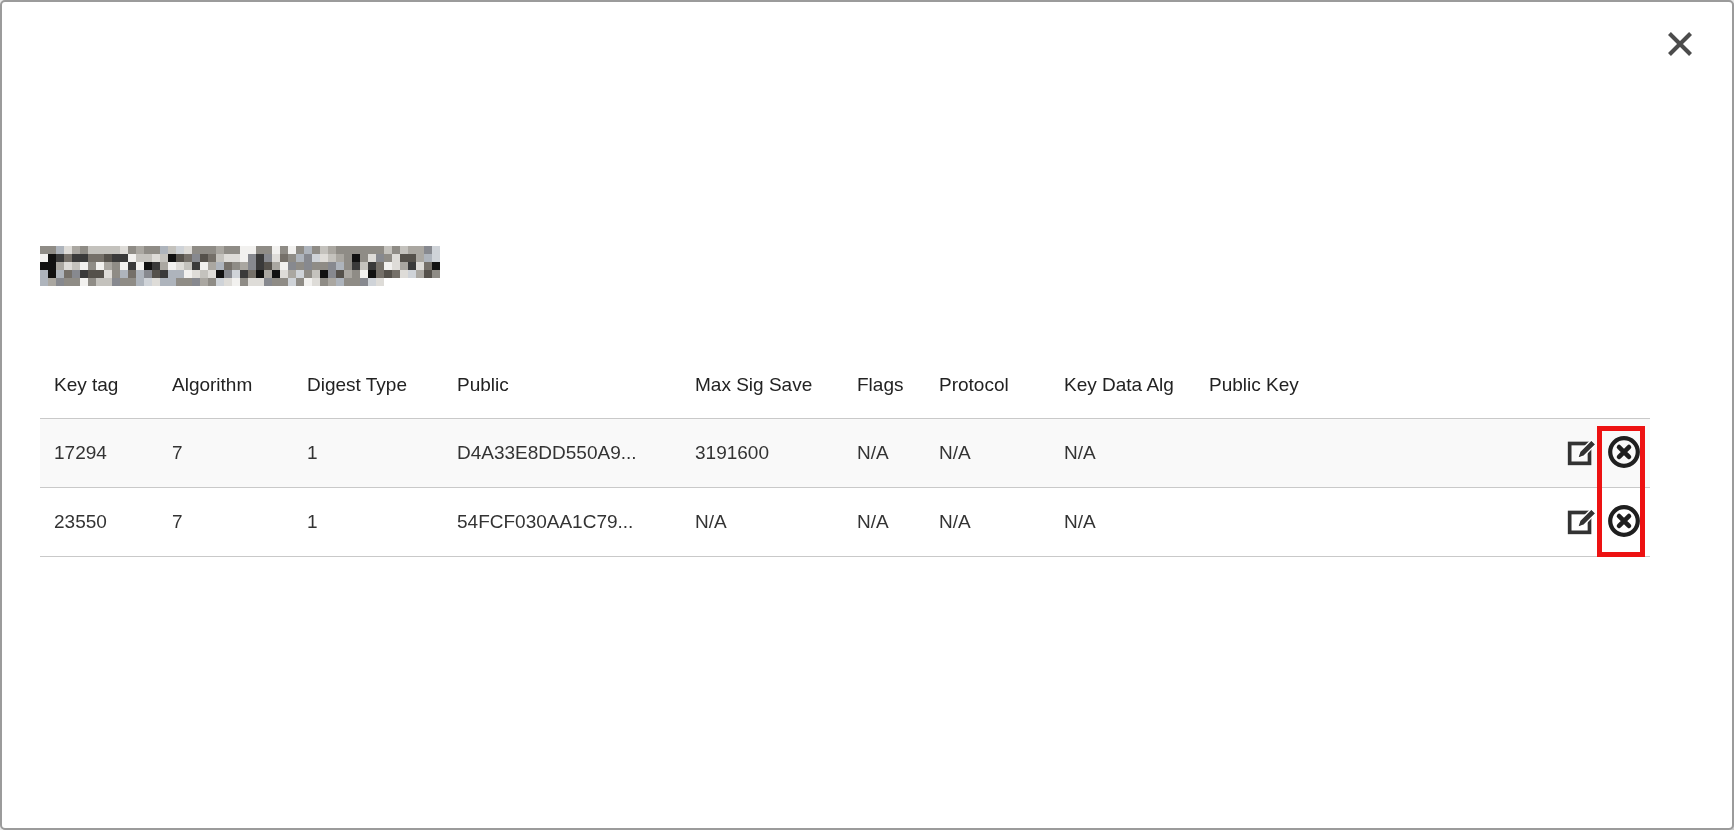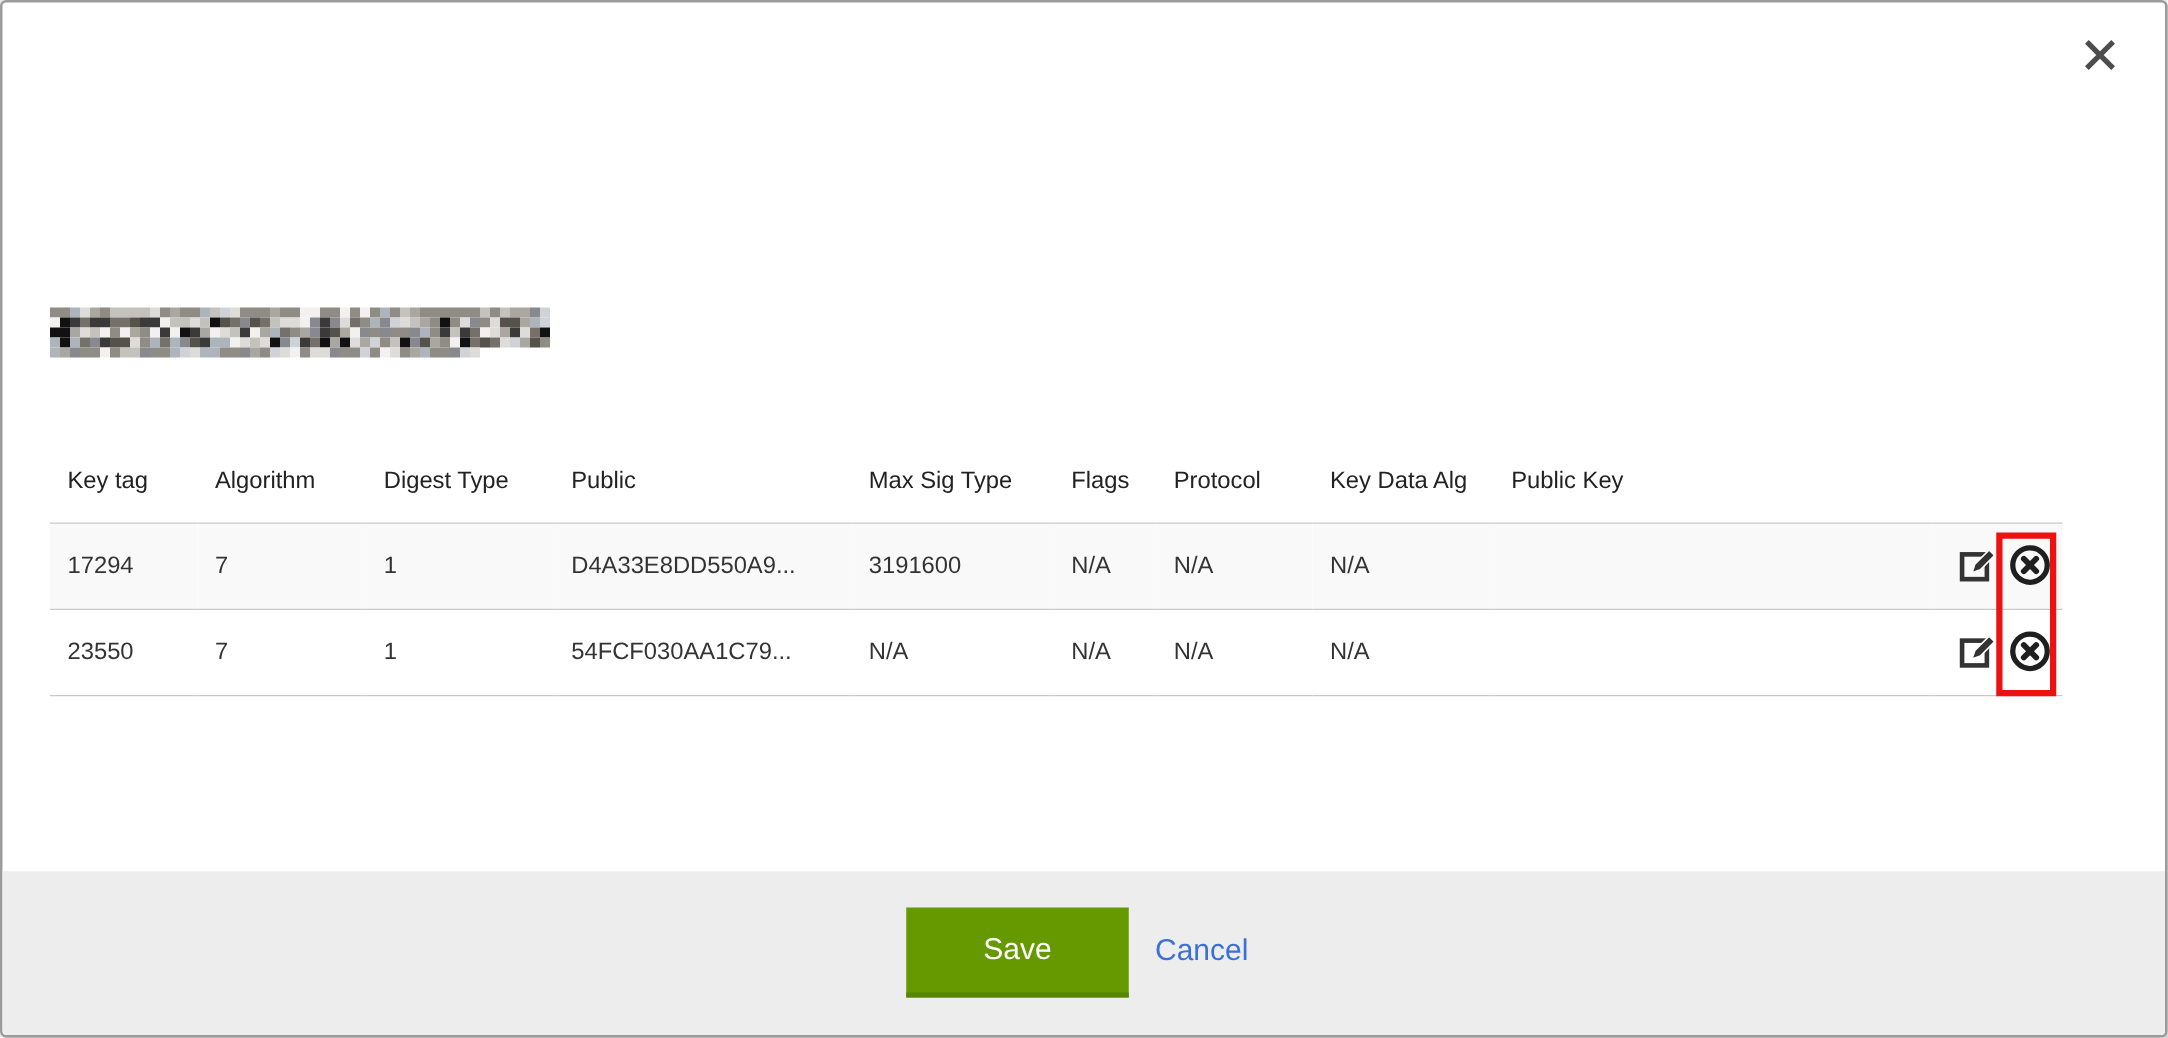--- a/index.html
+++ b/index.html
@@ -345,21 +345,21 @@
         <col style="width:145px">
         <col style="width:350px">
       <col style="width:105px">
     </colgroup>
     <thead>
       <tr>
         <th>Key tag</th>
         <th>Algorithm</th>
         <th>Digest Type</th>
         <th>Public</th>
-        <th>Max Sig Type</th>
+        <th>Max Sig Save</th>
         <th>Flags</th>
         <th>Protocol</th>
         <th>Key Data Alg</th>
         <th>Public Key</th>
         <th></th>
       </tr>
     </thead>
     <tbody>
       <tr class="odd">
         <td>17294</td>
@@ -416,18 +416,14 @@
             </span>
           </button>
         </td>
       </tr>
     </tbody>
   </table>
 
   <div class="highlight-box"></div>
 
 
-  <div class="footer">
-    <button class="save-btn">Save</button>
-    <a class="cancel-link">Cancel</a>
-  </div>
 
 </div>
 
 </body></html>

